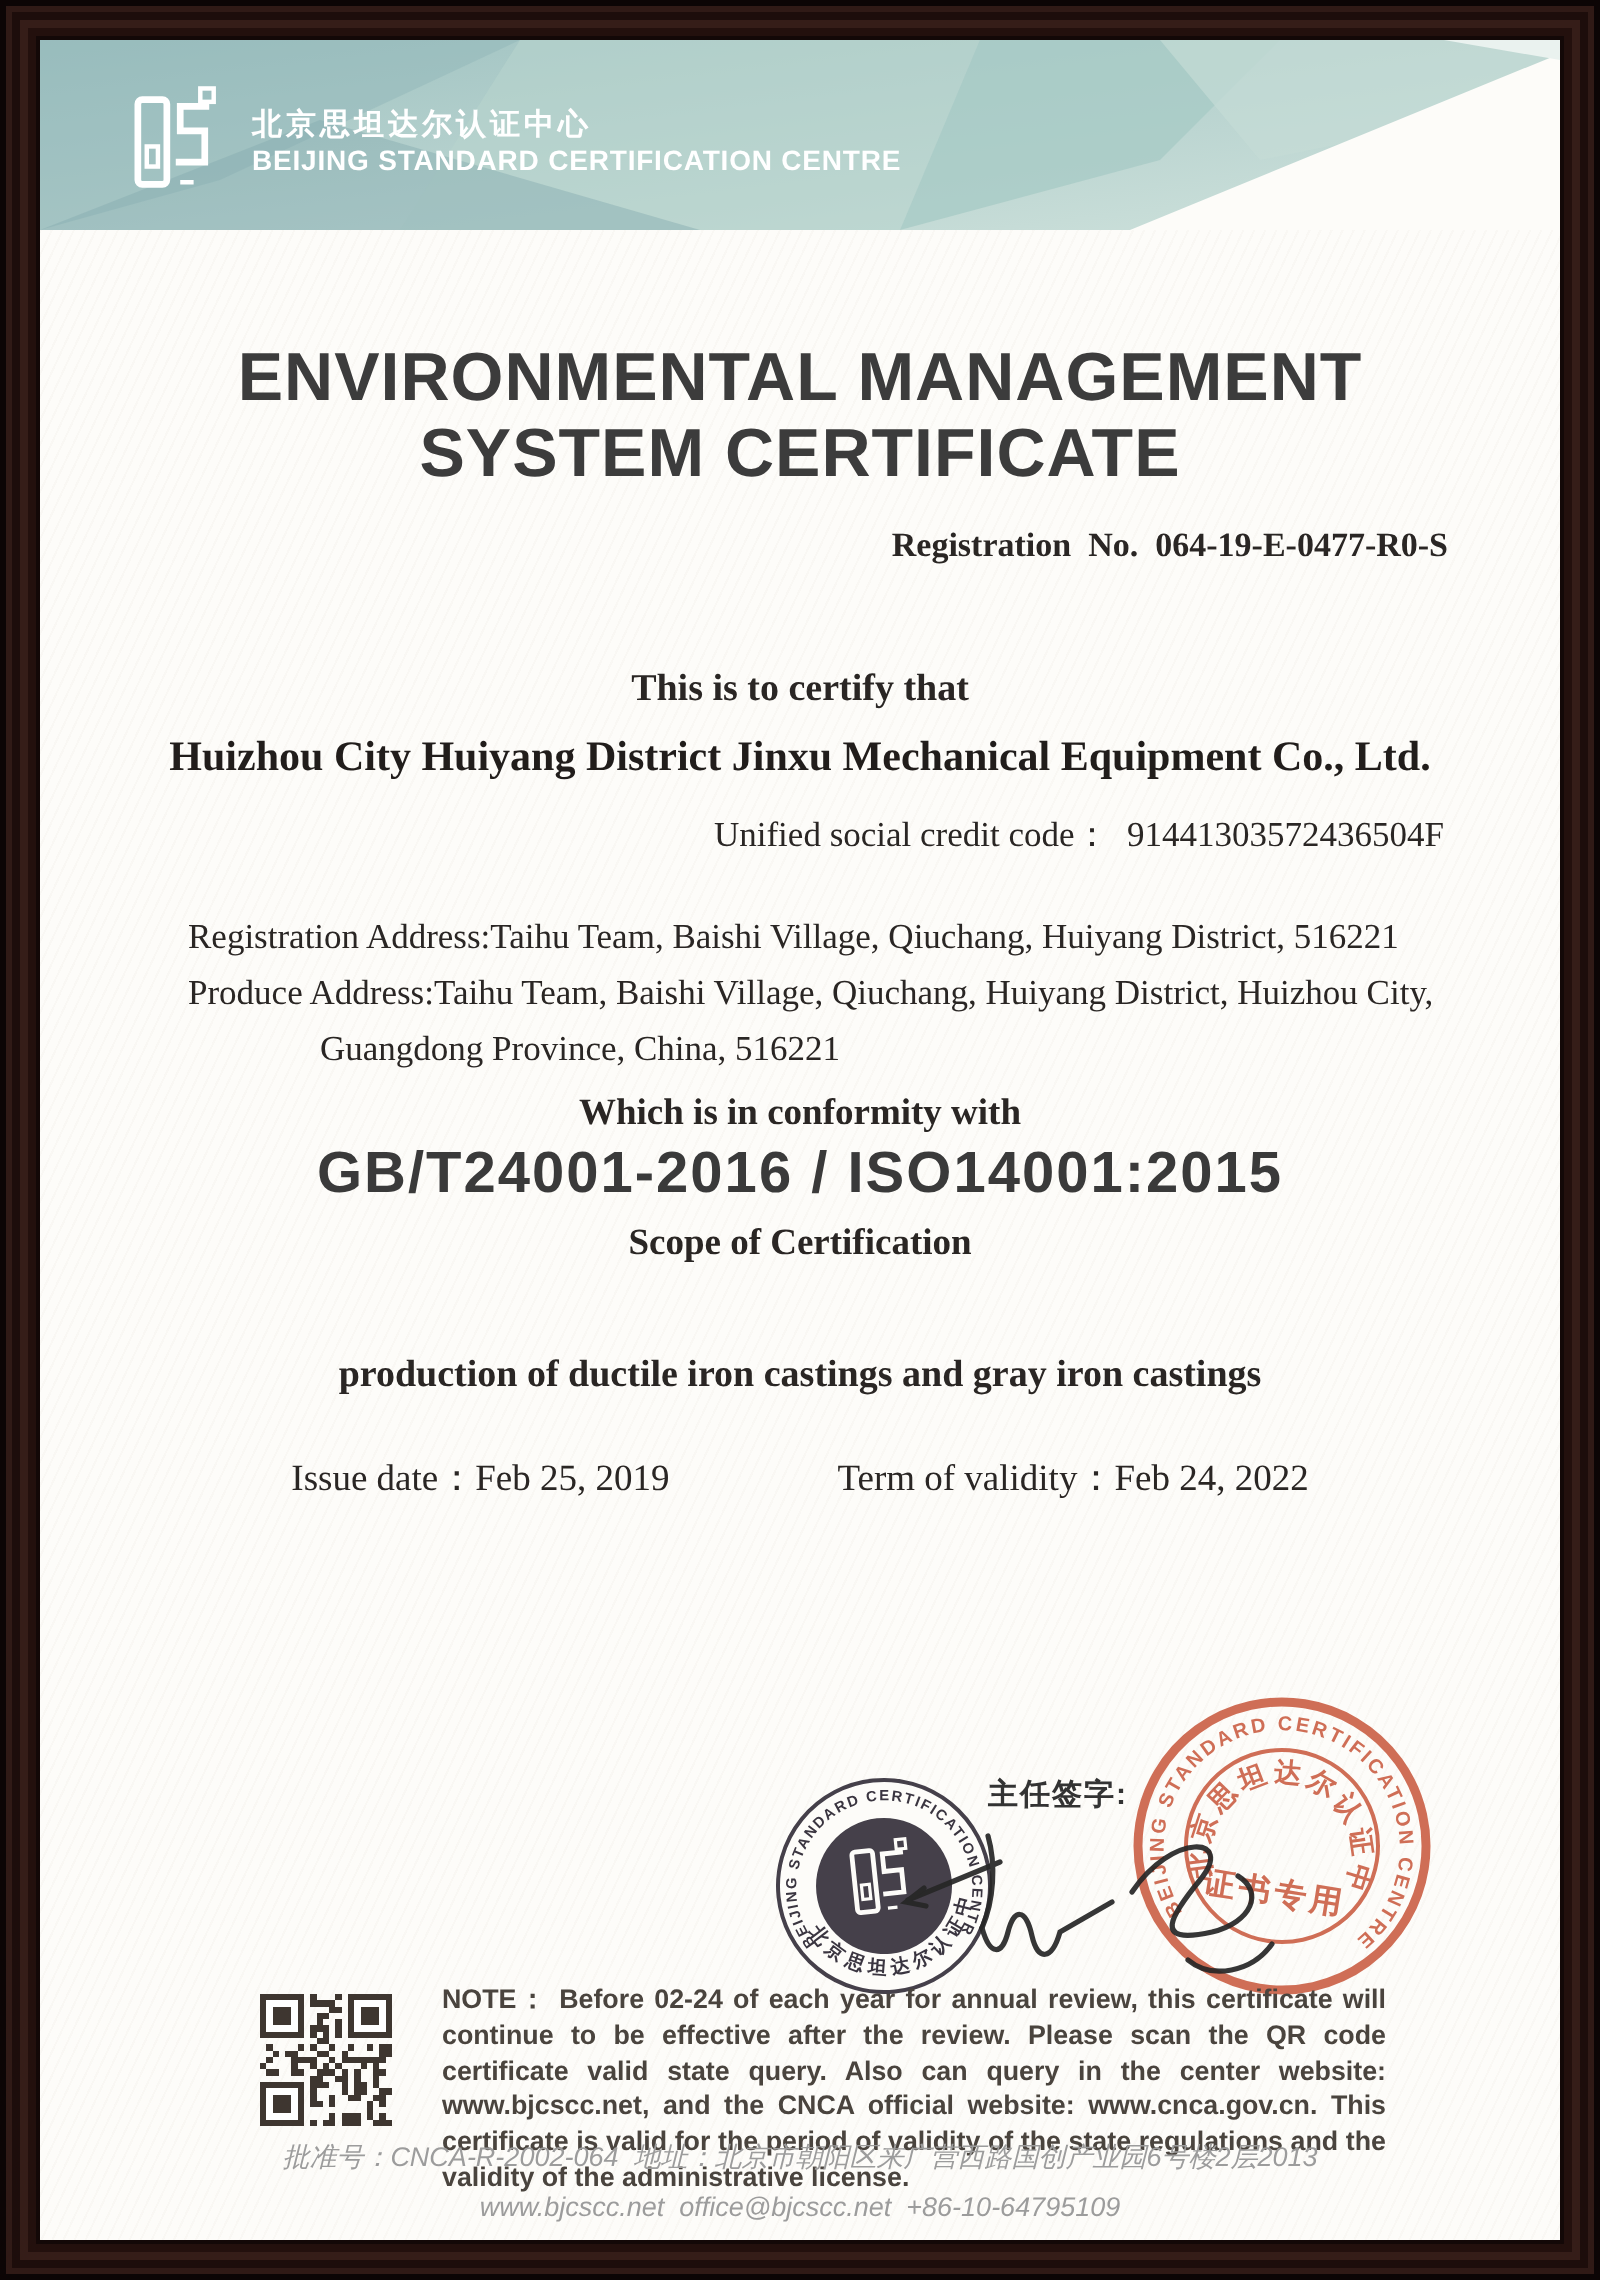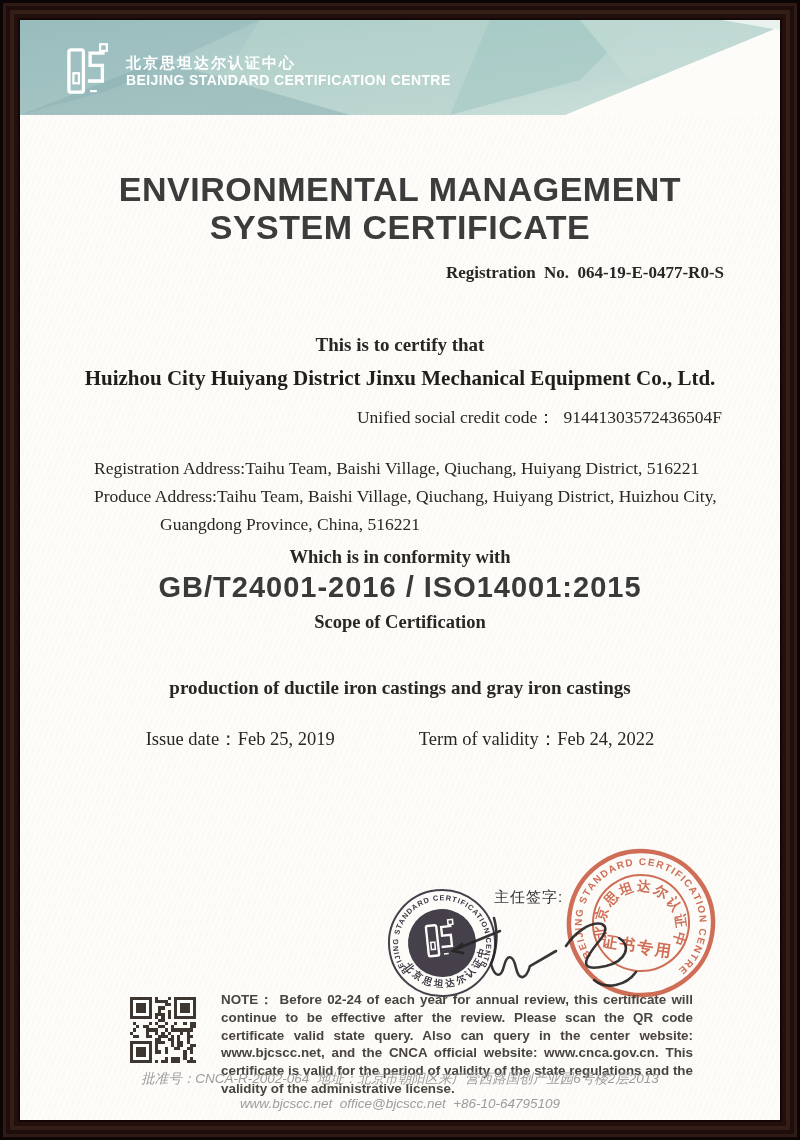--- a/index.html
+++ b/index.html
@@ -42,21 +42,21 @@
     font-size:29px;color:#3a3a3a;letter-spacing:1px;}
   .scope-title{top:592px;font-weight:bold;font-size:18.5px;color:#2a2624;}
   .scope-line{font-weight:bold;font-size:19px;color:#2a2624;}
   .dates{top:706px;left:0;right:0;display:flex;justify-content:center;gap:84px;
     font-size:18.5px;color:#2a2624;}
   .date-label{font-weight:normal;}
   
   .black-seal{left:365px;top:866px;width:114px;height:114px;transform:rotate(-6deg);}
   .red-seal{left:544px;top:826px;width:154px;height:154px;transform:rotate(9deg);opacity:.92;}
   .director{left:474px;top:868px;font-family:"Liberation Sans",sans-serif;
-    font-weight:normal;font-size:15px;color:#333;letter-spacing:1px;}
+    font-weight:bold;font-size:15px;color:#333;letter-spacing:1px;}
   .signature{left:428px;top:878px;width:220px;height:115px;}
   
   .qr{left:110px;top:977px;width:66px;height:66px;}
   .note{left:201px;top:971px;width:472px;font-family:"Liberation Sans",sans-serif;
     font-weight:bold;font-size:13.4px;line-height:1.33;color:#4a443e;text-align:justify;}
   .footer-line{font-family:"Liberation Sans",sans-serif;color:#9c9c9c;font-style:italic;}
   .footer1{top:1050px;font-size:13.5px;}
   .footer2{top:1076px;font-size:13.5px;}
 </style>
 </head>

